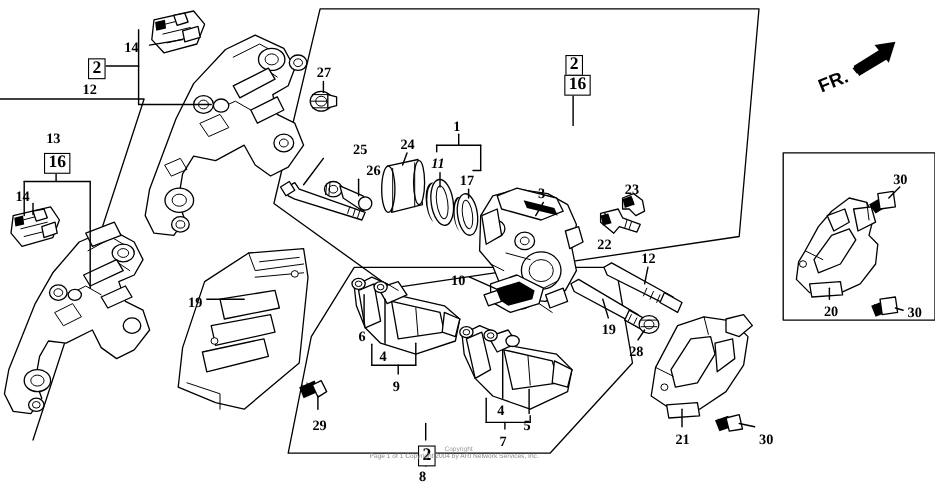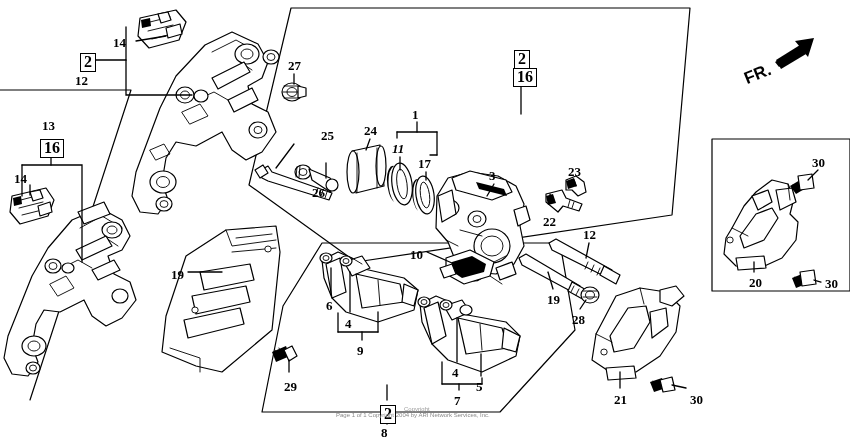--- a/index.html
+++ b/index.html
@@ -386,21 +386,21 @@
       <span class="lbl num" style="left: 113px; top: 36px;">14</span>
       <span class="lbl num boxed" style="left: 80px; top: 53px;">2</span>
       <span class="lbl num" style="left: 75px; top: 74px;">12</span>
       <span class="lbl num" style="left: 42px; top: 119px;">13</span>
       <span class="lbl num boxed" style="left: 40px; top: 139px;">16</span>
       <span class="lbl num" style="left: 14px; top: 172px;">14</span>
       <span class="lbl num" style="left: 171px; top: 268px;">19</span>
       <span class="lbl num" style="left: 284px; top: 380px; text-align: right;">29</span>
       <span class="lbl num" style="left: 288px; top: 59px;">27</span>
       <span class="lbl num" style="left: 286px; top: 129px; margin-left: 35px;">25</span>
-      <span class="lbl num" style="left: 312px; top: 148px; margin-top: 38px;">26</span>
+      <span class="lbl num" style="left: 333px; top: 148px;">26</span>
       <span class="lbl num" style="left: 364px; top: 124px;">24</span>
       <span class="lbl num" style="left: 412px; top: 108px;">1</span>
       <span class="lbl num" style="left: 392px; top: 142px; font-style: italic;">11</span>
       <span class="lbl num" style="left: 418px; top: 157px;">17</span>
       <span class="lbl num" style="left: 489px; top: 169px;">3</span>
       <span class="lbl num" style="left: 543px; top: 179px; margin-top: 36px;">22</span>
       <span class="lbl num" style="left: 568px; top: 165px;">23</span>
       <span class="lbl num" style="left: 583px; top: 228px;">12</span>
       <span class="lbl num" style="left: 547px; top: 293px;">19</span>
       <span class="lbl num" style="left: 572px; top: 313px;">28</span>

